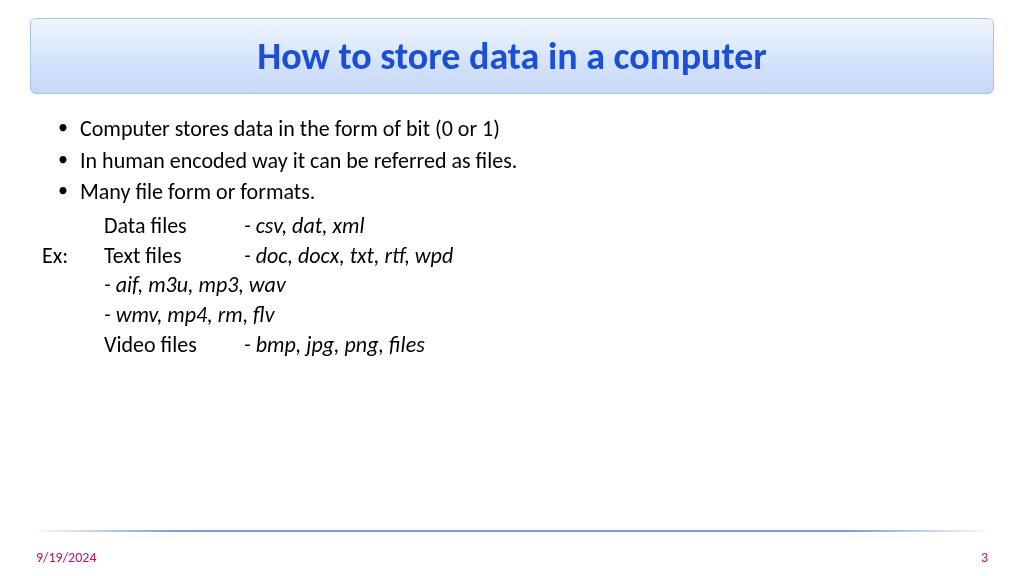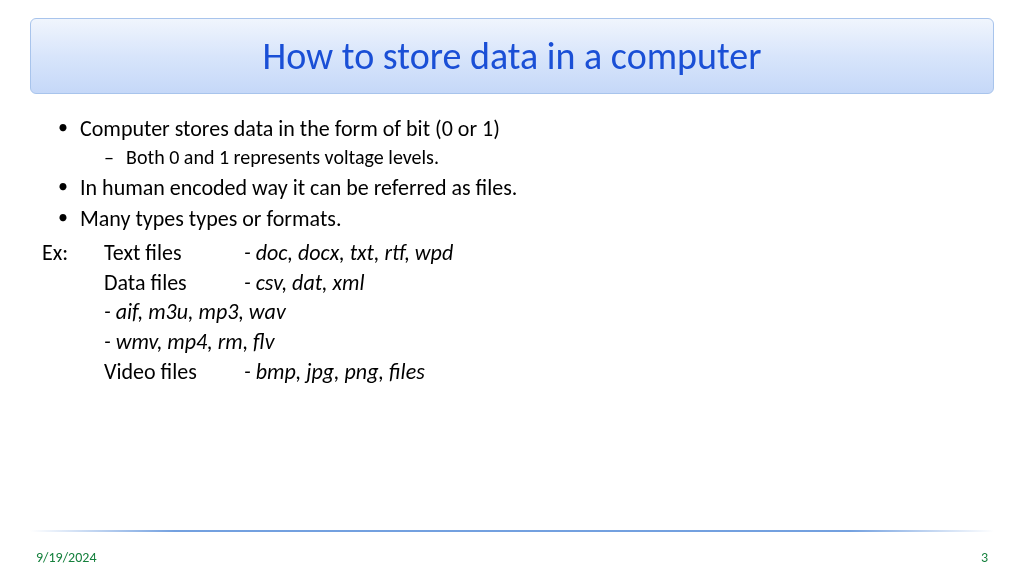--- a/index.html
+++ b/index.html
@@ -15,21 +15,21 @@
       margin: 18px 30px 12px 30px;
       padding: 14px 20px;
       background: linear-gradient(to bottom, #f0f5fd 0%, #d8e5fb 50%, #c5d8f8 100%);
       border: 1px solid #a8c4ec;
       border-radius: 6px;
       text-align: center;
     }
     .title-box h1 {
       color: #1a4fd6;
       font-size: 38px;
-      font-weight: normal;
+      font-weight: bold;
       text-align: center;
     }
     .content {
       padding: 0 36px 0 56px;
       font-size: 22px;
       color: #000;
       line-height: 1.35;
       margin-top: 20px;
     }
     ul.main { list-style: none; }
@@ -64,52 +64,49 @@
     }
     .footer {
       position: absolute;
       bottom: 10px;
       left: 0;
       right: 0;
       display: flex;
       justify-content: space-between;
       padding: 0 36px;
       font-size: 14px;
-      color: #15803d;
+      color: #be185d;
     }
   </style>
 </head>
 <body>
 
 <div class="title-box">
   <h1>How to store data in a computer</h1>
 </div>
 
 <div class="content">
   <ul class="main">
     <li>
       <span>Computer stores data in the form of bit (0 or 1)</span>
-      <ul class="sub">
-        <li>Both 0 and 1 represents voltage levels.</li>
-      </ul>
     </li>
     <li>In human encoded way it can be referred as files.</li>
-    <li>Many types types or formats.</li>
+    <li>Many file form or formats.</li>
   </ul>
 
   <div class="examples">
     <div class="ex-row">
+      <div class="ex-prefix"></div>
+      <div class="ex-label">Data files</div>
+      <div class="ex-formats">- csv, dat,  xml</div>
+    </div>
+    <div class="ex-row">
       <div class="ex-prefix">Ex:</div>
       <div class="ex-label">Text files</div>
       <div class="ex-formats">- doc, docx, txt, rtf, wpd</div>
-    </div>
-    <div class="ex-row">
-      <div class="ex-prefix"></div>
-      <div class="ex-label">Data files</div>
-      <div class="ex-formats">- csv, dat,  xml</div>
     </div>
     <div class="ex-row">
       <div class="ex-prefix"></div>
       <div class="ex-formats">- aif, m3u, mp3, wav</div>
     </div>
     <div class="ex-row">
       <div class="ex-prefix"></div>
       <div class="ex-formats">- wmv, mp4, rm, flv</div>
     </div>
     <div class="ex-row">

